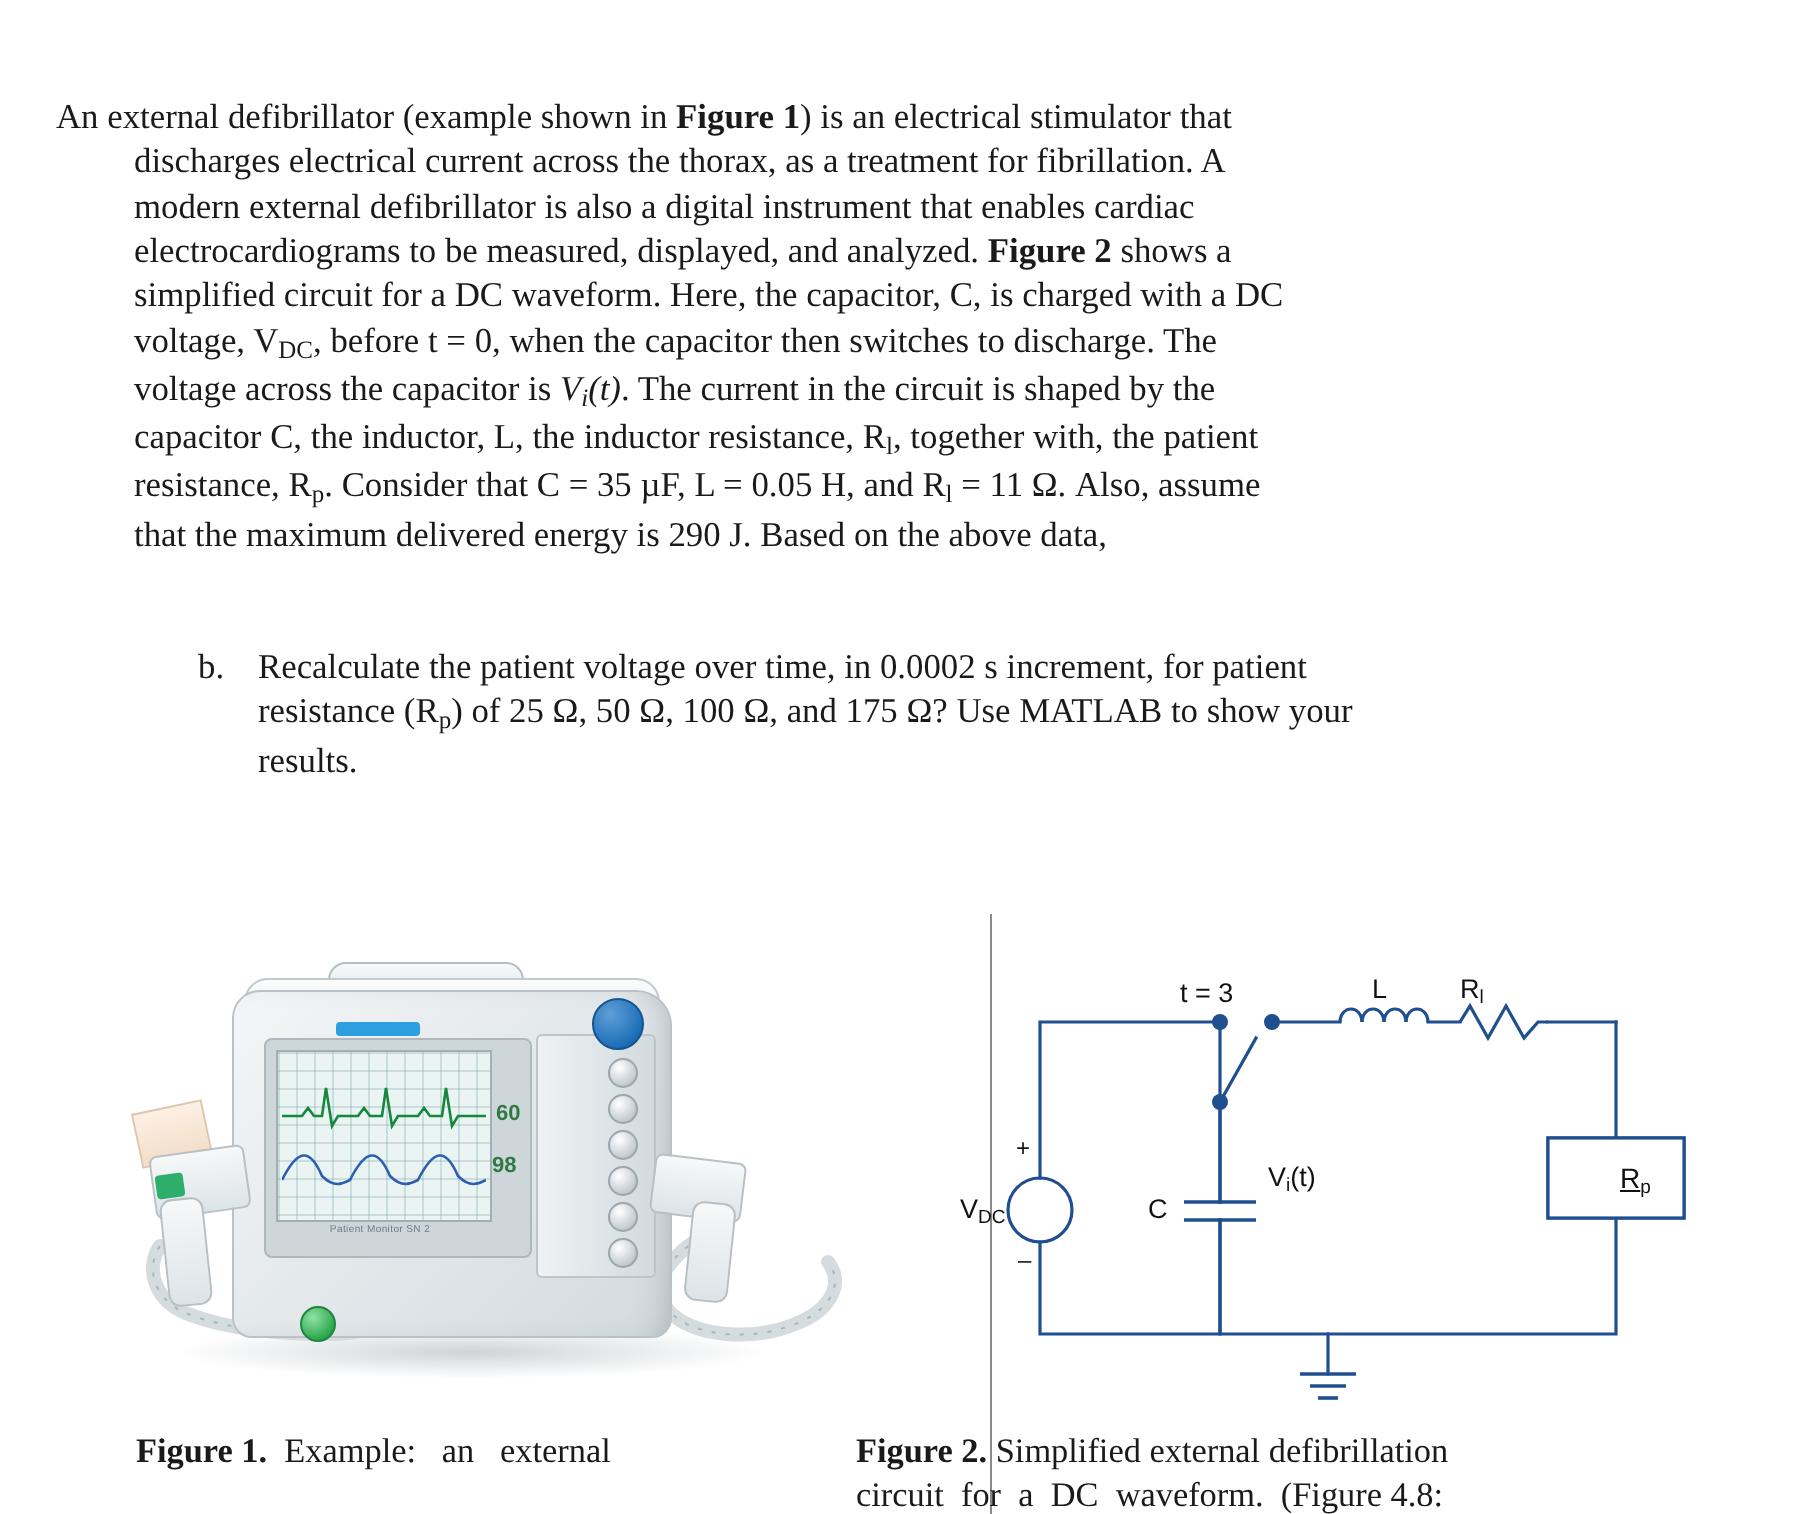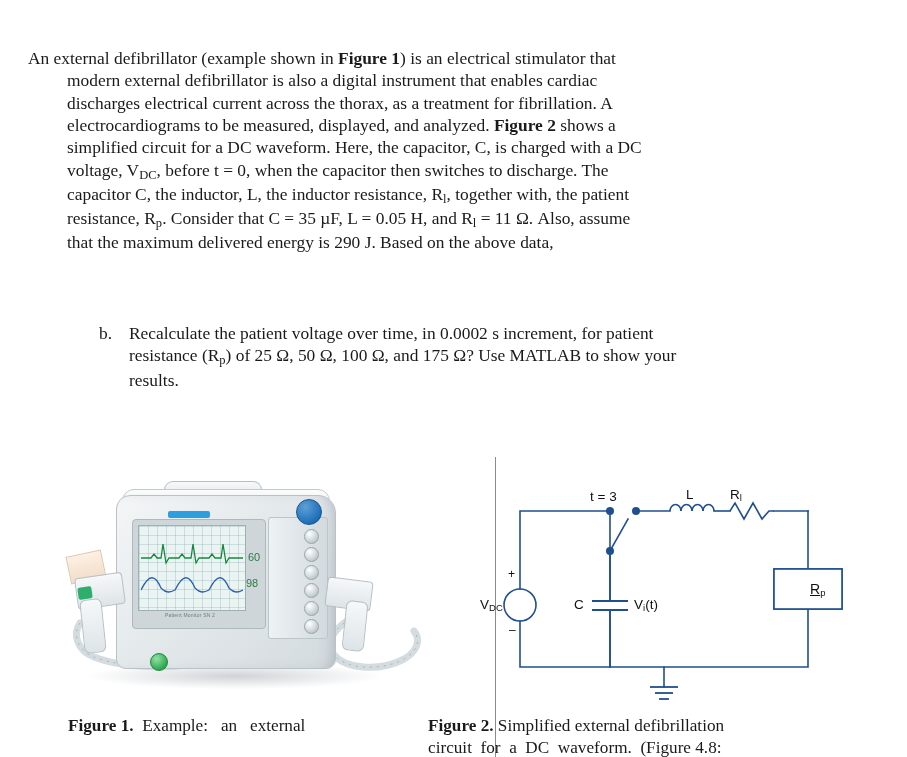--- a/index.html
+++ b/index.html
@@ -186,21 +186,21 @@
   .ecg2 {
     position: absolute;
     left: 2px; top: 44px;
     width: 102px; height: 26px;
   }
   .screen-num {
     position: absolute;
     font-family: "Liberation Sans", sans-serif;
     color: #2e6e3f;
     font-size: 11px;
-    font-weight: normal;
+    font-weight: bold;
   }
   .screen-num.n60 { left: 180px; top: 84px; color:#2f7a44; }
   .screen-num.n98 { left: 178px; top: 110px; color:#2f7a44; }
   .screen-small {
     position: absolute;
     left: 72px; top: 145px;
     width: 100px; height: 12px;
     font-family: "Liberation Sans", sans-serif;
     font-size: 5px;
     color: #6d7a80;
@@ -311,25 +311,26 @@
   }
   .clabel .sb { font-size: 9.5px; vertical-align: -0.25em; }
 </style>
 </head>
 <body>
 
 <div class="page">
 
   <div class="intro">
     <span class="l"><span>An external defibrillator (example shown in </span><b>Figure 1</b><span>) is an electrical stimulator that</span></span>
+    <span class="l ind">discharges electrical current across the thorax, as a treatment for fibrillation. A</span>
     <span class="l ind">modern external defibrillator is also a digital instrument that enables cardiac</span>
-    <span class="l ind">discharges electrical current across the thorax, as a treatment for fibrillation. A</span>
     <span class="l ind"><span>electrocardiograms to be measured, displayed, and analyzed. </span><b>Figure 2</b><span> shows a</span></span>
     <span class="l ind">simplified circuit for a DC waveform. Here, the capacitor, C, is charged with a DC</span>
     <span class="l ind"><span>voltage, V</span><span class="sub">DC</span><span>, before t = 0, when the capacitor then switches to discharge. The</span></span>
+    <span class="l ind"><span>voltage across the capacitor is </span><span class="it">V</span><span class="it sub">i</span><span class="it">(t)</span><span>. The current in the circuit is shaped by the</span></span>
     <span class="l ind"><span>capacitor C, the inductor, L, the inductor resistance, R</span><span class="sub">l</span><span>, together with, the patient</span></span>
     <span class="l ind"><span>resistance, R</span><span class="sub">p</span><span>. Consider that C = 35 µF, L = 0.05 H, and R</span><span class="sub">l</span><span> = 11 Ω. Also, assume</span></span>
     <span class="l ind last">that the maximum delivered energy is 290 J. Based on the above data,</span>
   </div>
 
   <div class="qitem">
     <span class="marker">b.</span>
     <div class="body">
       <span class="row">Recalculate the patient voltage over time, in 0.0002 s increment, for patient</span>
       <span class="row"><span>resistance (R</span><span class="sub">p</span><span>) of 25 Ω, 50 Ω, 100 Ω, and 175 Ω? Use MATLAB to show your</span></span>
@@ -457,21 +458,21 @@
         </g>
       </svg>
 
       <div class="clabel" style="left:112px; top:18px;">t = 3</div>
       <div class="clabel" style="left:208px; top:16px;">L</div>
       <div class="clabel" style="left:252px; top:16px;"><span>R</span><span class="sb">l</span></div>
       <div class="clabel" style="left:2px; top:126px;"><span>V</span><span class="sb">DC</span></div>
       <div class="clabel" style="left:30px; top:96px; font-size:12px;">+</div>
       <div class="clabel" style="left:31px; top:152px; font-size:12px;">–</div>
       <div class="clabel" style="left:96px; top:126px;">C</div>
-      <div class="clabel" style="left:156px; top:126px;"><span>V</span><span class="sb">i</span><span>(t)</span></div>
+      <div class="clabel" style="left:156px; top:110px;"><span>V</span><span class="sb">i</span><span>(t)</span></div>
       <div class="clabel" style="left:332px; top:110px; font-size:14px;text-decoration:underline;"><span>R</span><span class="sb">p</span></div>
     </div>
 
     <div class="figcap left">
       <span class="ln"><b>Figure 1.</b><span>  Example:   an   external</span></span>
     </div>
 
     <div class="figcap right">
       <span class="ln"><b>Figure 2.</b><span> Simplified external defibrillation</span></span>
       <span class="ln">circuit  for  a  DC  waveform.  (Figure 4.8:</span>

